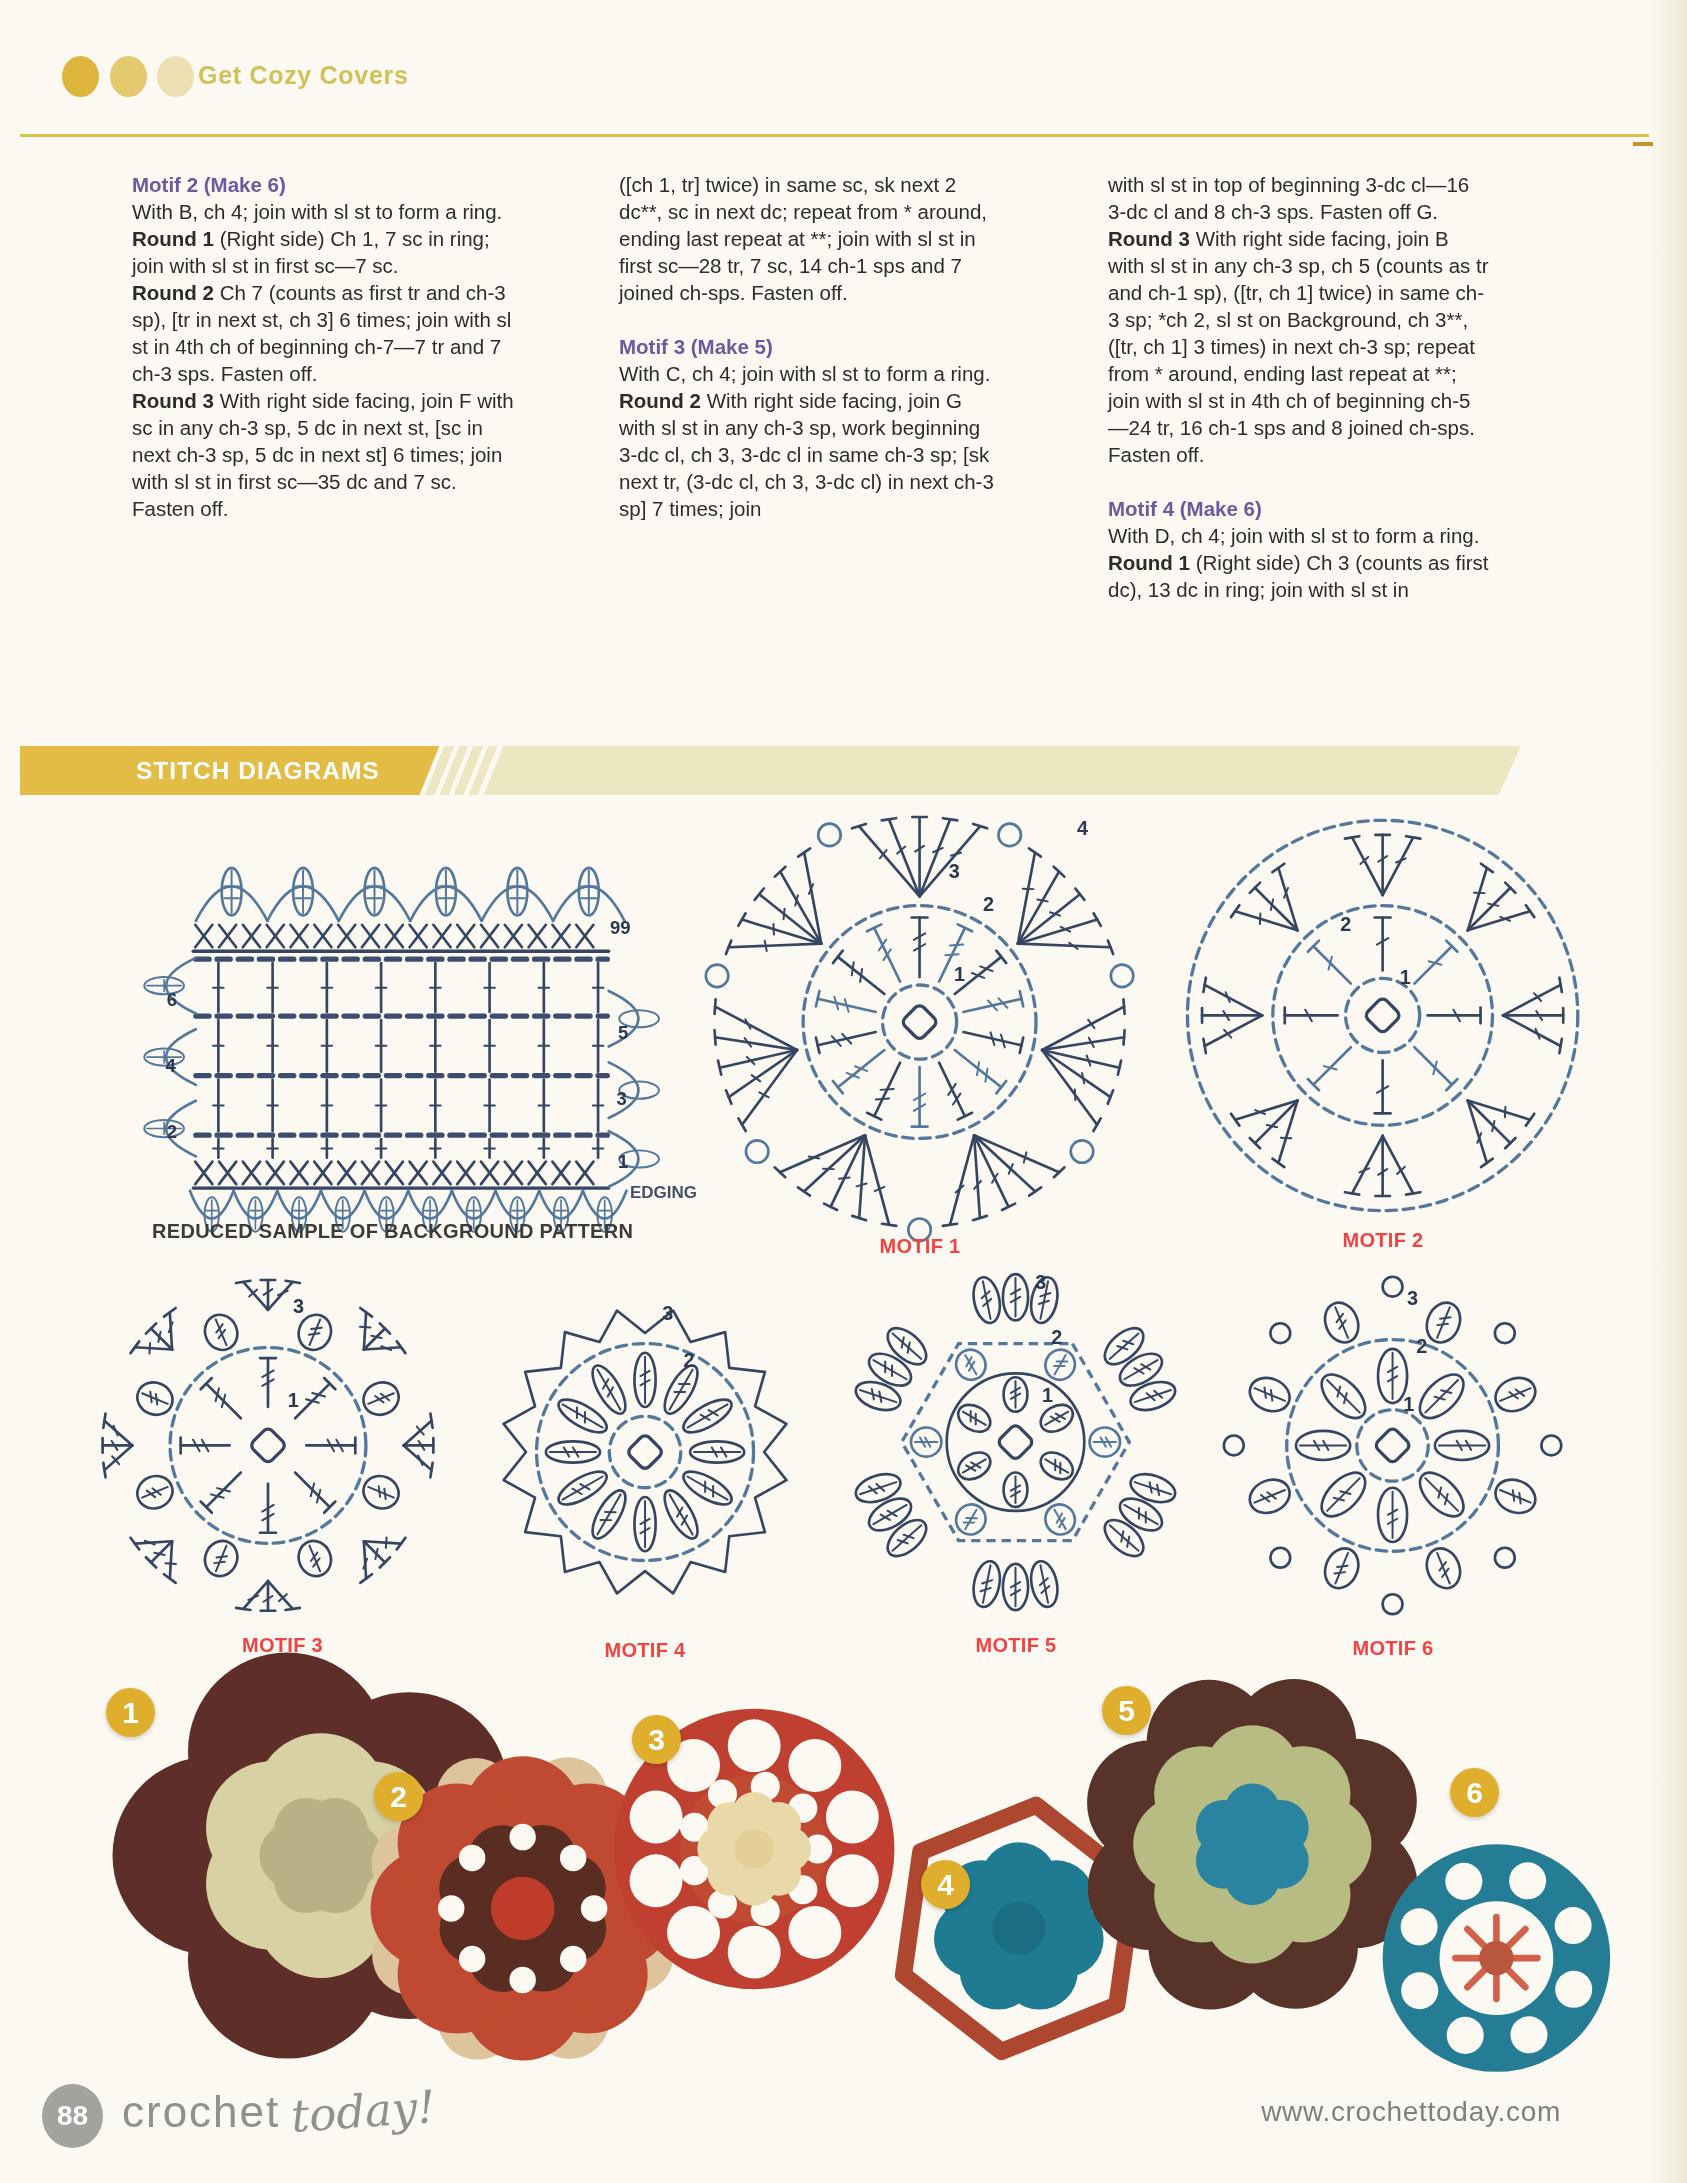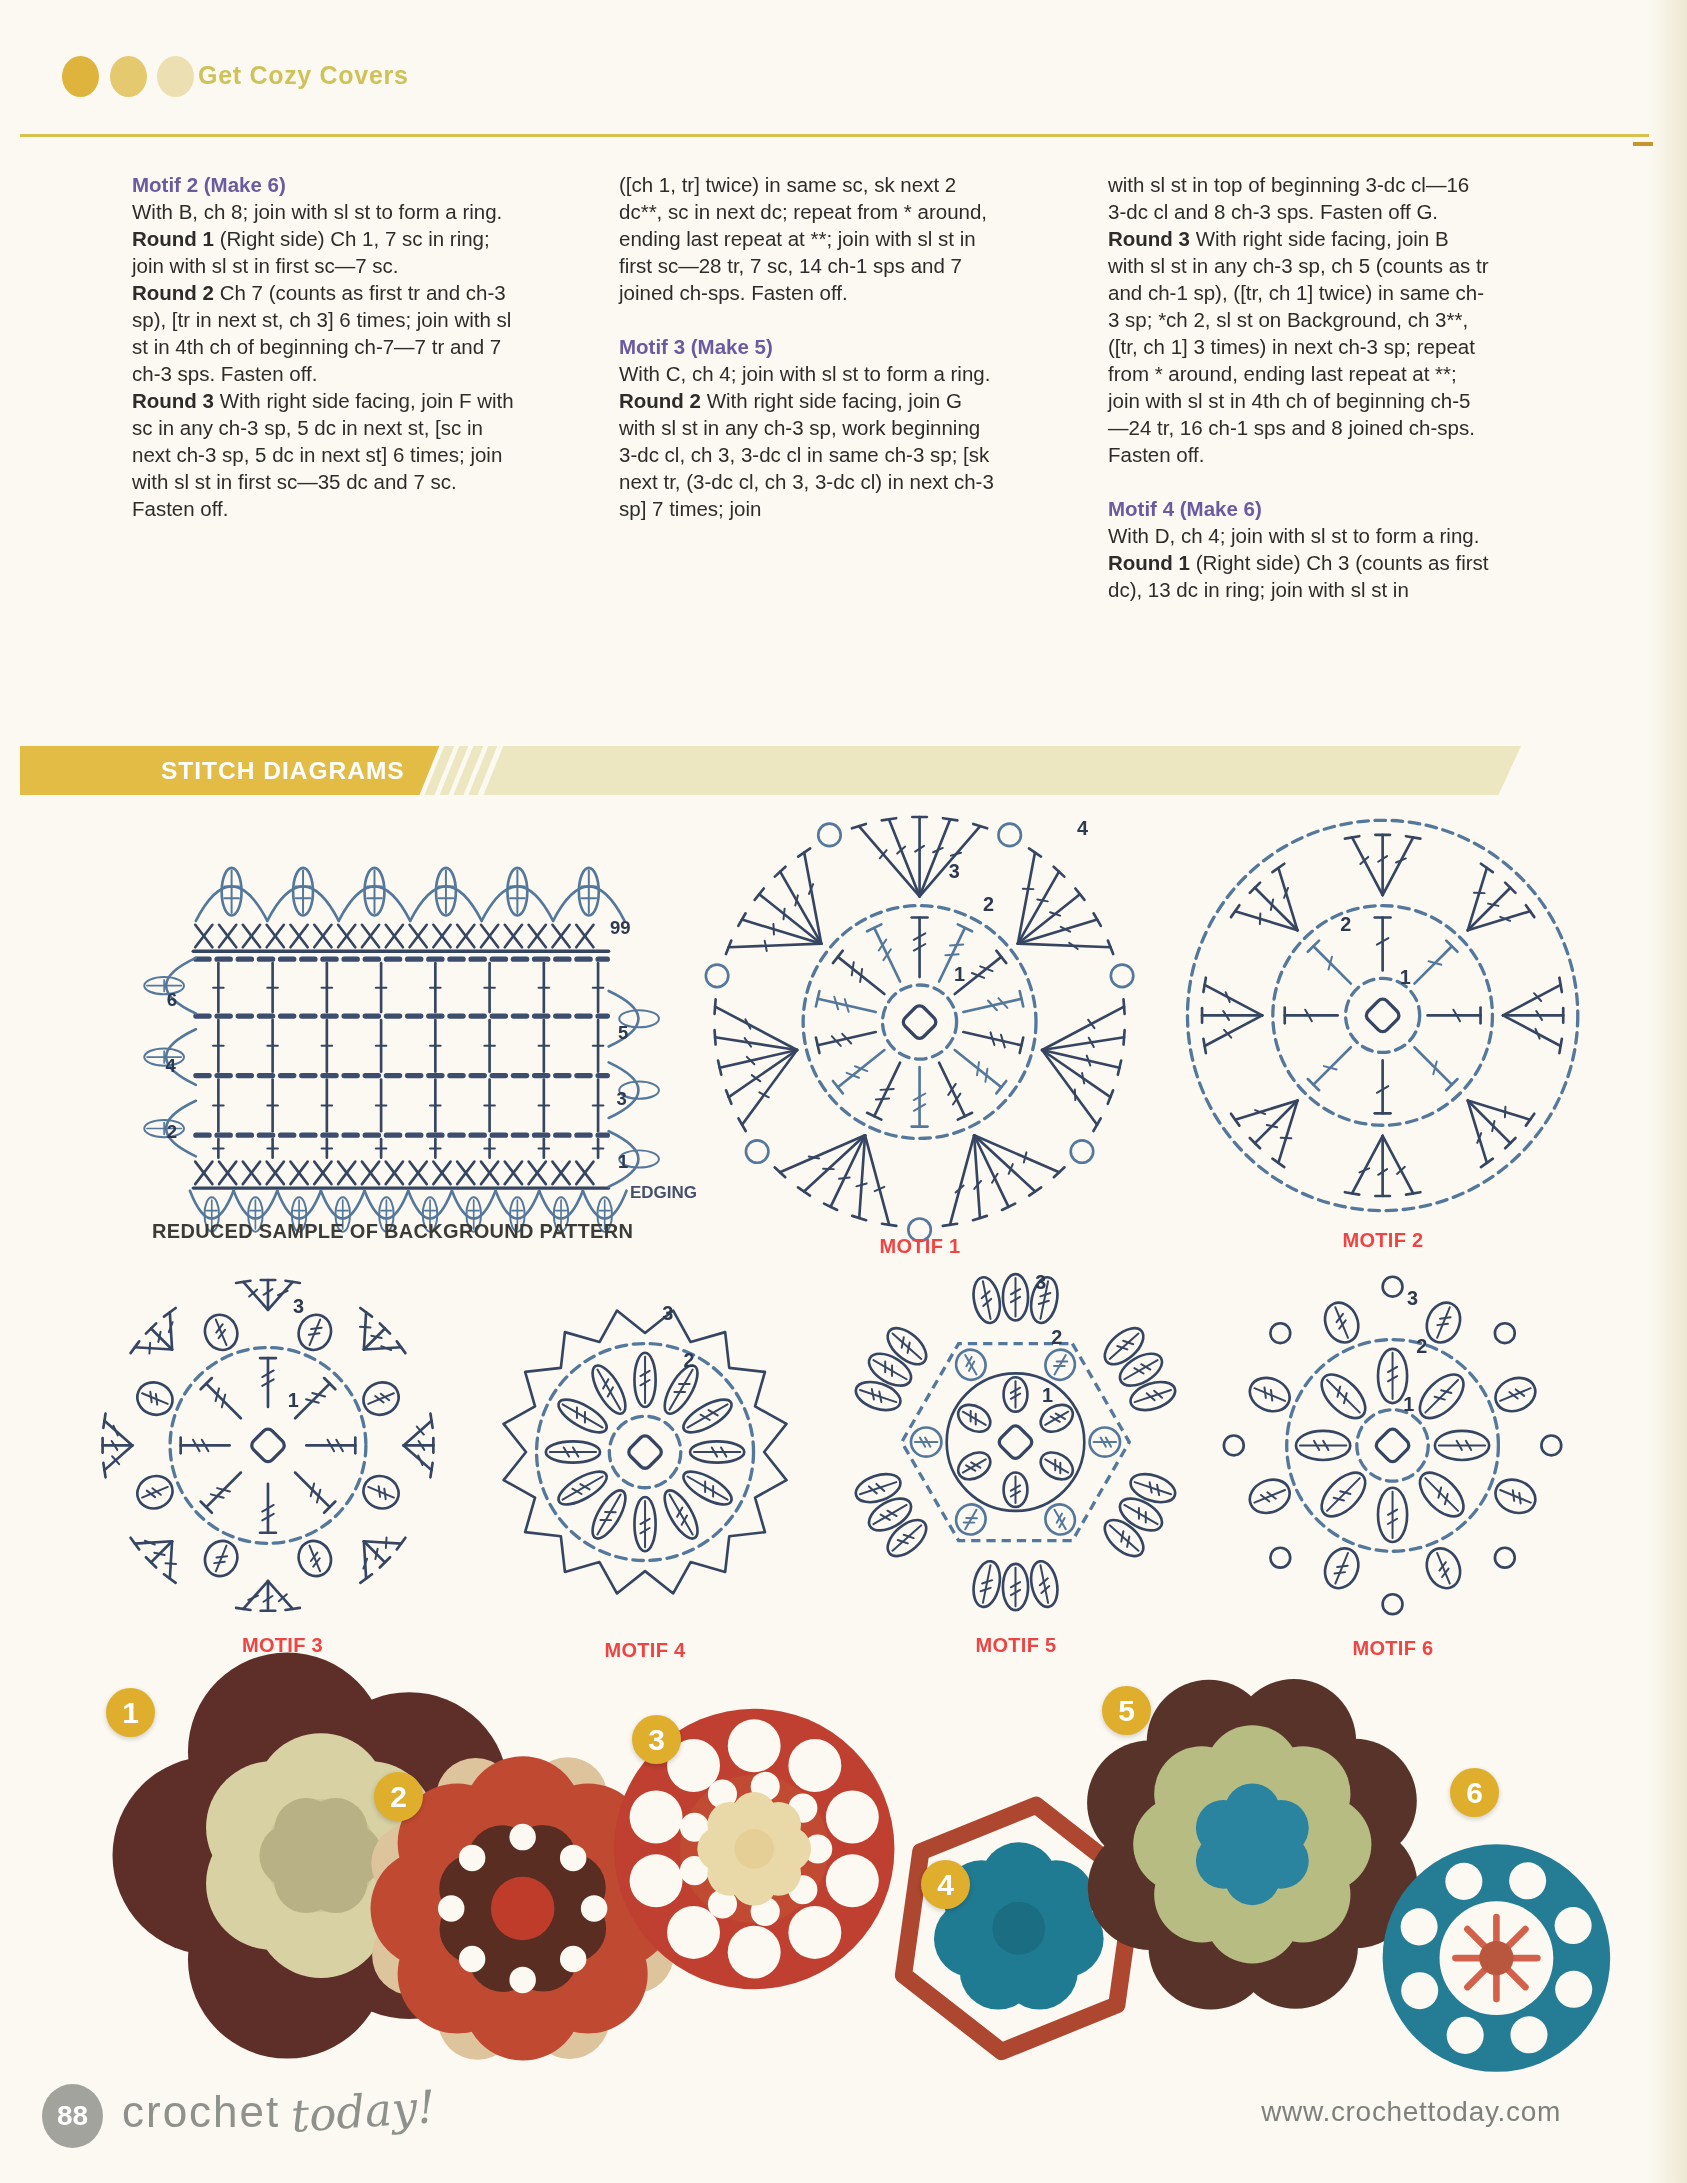--- a/index.html
+++ b/index.html
@@ -19,21 +19,21 @@
   .col p{margin:0;}
   .col .h{color:#6a5a9f;font-weight:bold;}
   .col .h.gap{margin-top:27px;}
   .col b{font-weight:bold;}
   
   .band-pale{position:absolute;left:357px;top:746px;width:1164px;height:49px;background:#ece7c0;
         clip-path:polygon(0 0,100% 0,calc(100% - 22.5px) 100%,0 100%);}
   .band-gold{position:absolute;left:20px;top:746px;width:423px;height:49px;background:#e2bc45;
         clip-path:polygon(0 0,100% 0,calc(100% - 22.5px) 100%,0 100%);}
   .band-label{position:absolute;left:136px;top:757px;font-size:24.5px;font-weight:bold;color:#ffffff;
-        letter-spacing:1px;z-index:3;margin-left:25px;}
+        letter-spacing:1px;z-index:3;}
   .band-stripes{position:absolute;left:429px;top:741px;height:61px;z-index:3;display:flex;gap:9.3px;
         transform:skewX(-22deg);}
   .band-stripes div{width:5.3px;height:100%;background:#fbf9f1;}
   
   #fig{position:absolute;left:0;top:0;z-index:1;pointer-events:none;}
   
   .cap{position:absolute;transform:translateX(-50%);font-size:20px;font-weight:bold;
         color:#ef4444;letter-spacing:0.3px;z-index:2;white-space:nowrap;}
   .cap-left{position:absolute;font-size:20px;font-weight:bold;color:#3b3b38;letter-spacing:0.3px;z-index:2;}
   .edging{position:absolute;left:630px;top:1183px;font-size:17px;font-weight:bold;color:#44506b;z-index:2;}
@@ -63,21 +63,21 @@
       <div class="hdr-dot" style="left: 110px; top: 56px; width: 37px; height: 41px; background: rgb(229, 201, 110);"></div>
       <div class="hdr-dot" style="left: 157px; top: 56px; width: 37px; height: 41px; background: rgb(236, 224, 178);"></div>
     </div>
   <div class="hdr-title">Get Cozy Covers</div>
   <div class="hdr-rule"></div>
   <div class="hdr-tick"></div>
 
   <div id="cols">
       <div class="col" style="left: 132px;">
         <p class="h">Motif 2 (Make 6)</p>
-        <p><span>With B, ch 8; join with sl st to form a ring.</span></p>
+        <p><span>With B, ch 4; join with sl st to form a ring.</span></p>
         <p><b>Round 1</b><span> (Right side) Ch 1, 7 sc in ring; join with sl st in first sc—7 sc.</span></p>
         <p><b>Round 2</b><span> Ch 7 (counts as first tr and ch-3 sp), [tr in next st, ch 3] 6 times; join with sl st in 4th ch of beginning ch-7—7 tr and 7 ch-3 sps. Fasten off.</span></p>
         <p><b>Round 3</b><span> With right side facing, join F with sc in any ch-3 sp, 5 dc in next st, [sc in next ch-3 sp, 5 dc in next st] 6 times; join with sl st in first sc—35 dc and 7 sc. Fasten off.</span></p>
       </div>
       <div class="col" style="left: 619px;">
         <p><span>([ch 1, tr] twice) in same sc, sk next 2 dc**, sc in next dc; repeat from * around, ending last repeat at **; join with sl st in first sc—28 tr, 7 sc, 14 ch-1 sps and 7 joined ch-sps. Fasten off.</span></p>
         <p class="h gap">Motif 3 (Make 5)</p>
         <p><span>With C, ch 4; join with sl st to form a ring.</span></p>
         <p><b>Round 2</b><span> With right side facing, join G with sl st in any ch-3 sp, work beginning 3-dc cl, ch 3, 3-dc cl in same ch-3 sp; [sk next tr, (3-dc cl, ch 3, 3-dc cl) in next ch-3 sp] 7 times; join</span></p>
       </div>

